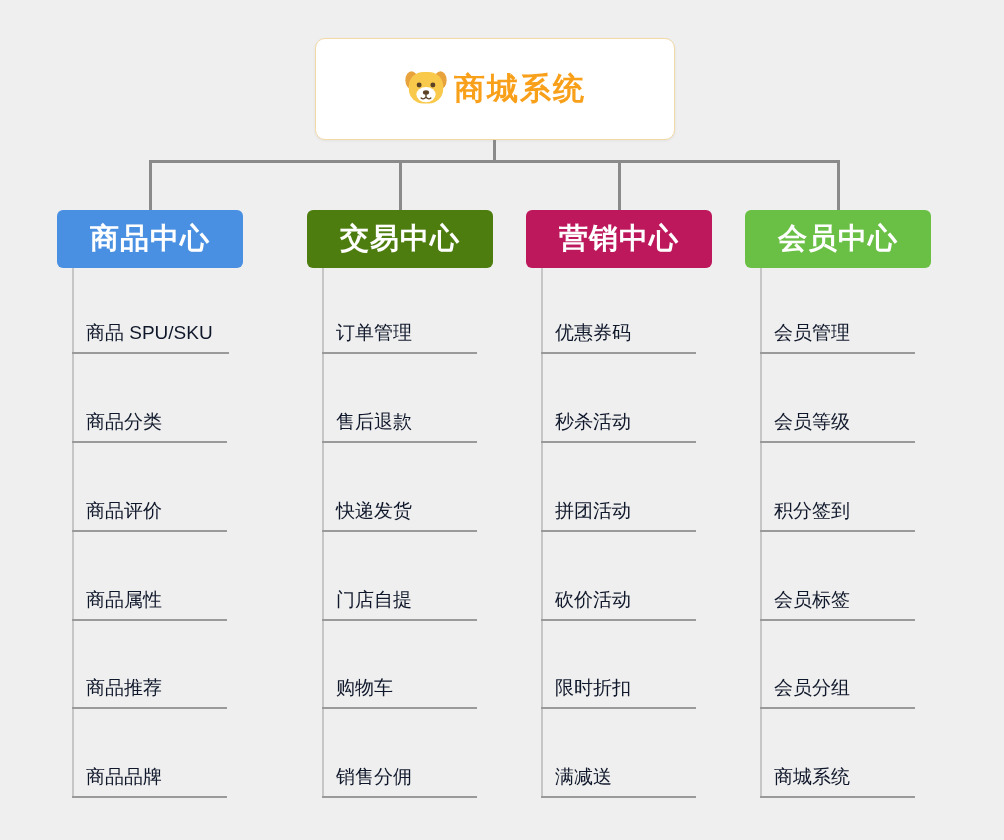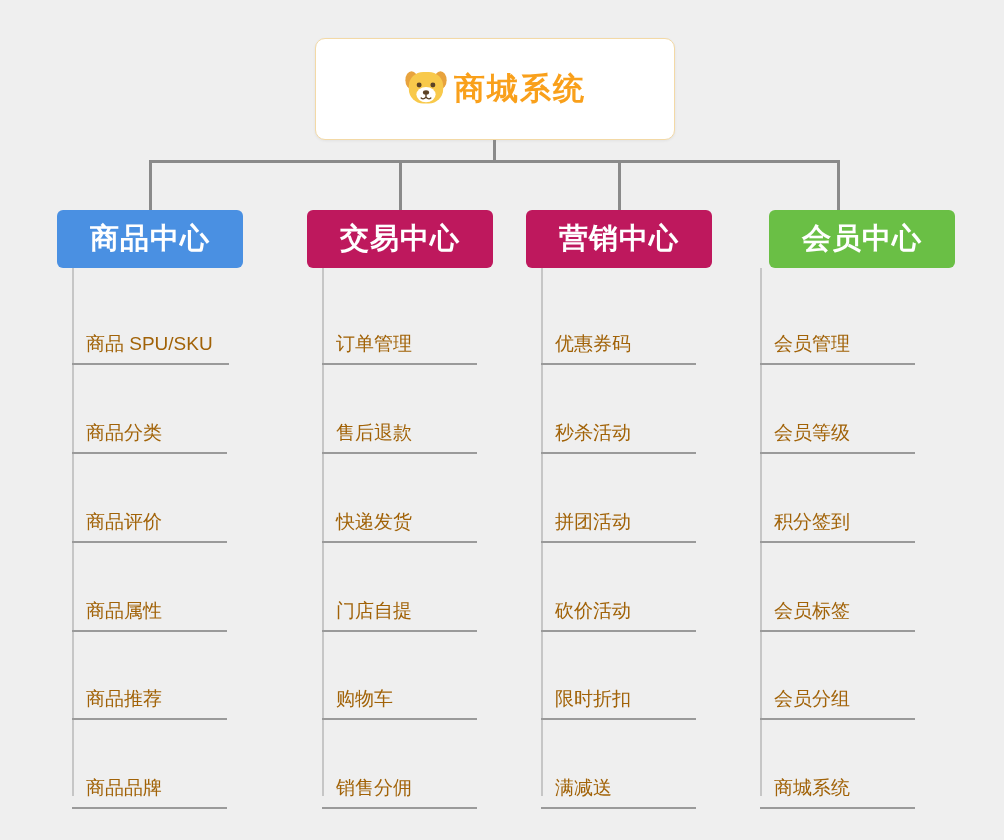--- a/index.html
+++ b/index.html
@@ -57,27 +57,26 @@
     top:268px;
     width:2px; height:528px;
     background:#c6c6c6;
   }
   .v0{left:72px}.v1{left:322px}.v2{left:541px}.v3{left:760px}
   
   .child{
     position:absolute;
     font-size:19px;
     line-height:22px;
-    color:#a16207;
+    color:#0f172a;
     padding:0 16px 8px 14px;
     border-bottom:2px solid #9a9a9a;
     white-space:nowrap;
     min-width:155px;
     box-sizing:border-box;
-    margin-top:11px;
   }
   .col0{left:72px}.col1{left:322px}.col2{left:541px}.col3{left:760px}
   .row0{top:322px}.row1{top:411px}.row2{top:500px}
   .row3{top:589px}.row4{top:677px}.row5{top:766px}
   .dog{flex:0 0 auto;}
 </style>
 </head>
 <body>
 
 <div class="canvas">
@@ -99,23 +98,23 @@
   </div>
 
   <div class="line stem"></div>
   <div class="line bus"></div>
   <div class="line drop d0"></div>
   <div class="line drop d1"></div>
   <div class="line drop d2"></div>
   <div class="line drop d3"></div>
 
   <div class="branch b0" style="background-color: rgb(74, 144, 226);">商品中心</div>
-  <div class="branch b1" style="background-color: #be185d;">交易中心</div>
+  <div class="branch b1" style="background-color: #4d7c0f;">交易中心</div>
   <div class="branch b2" style="background-color: #be185d;">营销中心</div>
-  <div class="branch b3" style="background-color: rgb(106, 191, 69); margin-left: 24px;">会员中心</div>
+  <div class="branch b3" style="background-color: rgb(106, 191, 69);">会员中心</div>
 
   <div class="vline v0"></div>
   <div class="vline v1"></div>
   <div class="vline v2"></div>
   <div class="vline v3"></div>
 
   <div class="child col0 row0">商品 SPU/SKU</div>
   <div class="child col0 row1">商品分类</div>
   <div class="child col0 row2">商品评价</div>
   <div class="child col0 row3">商品属性</div>

